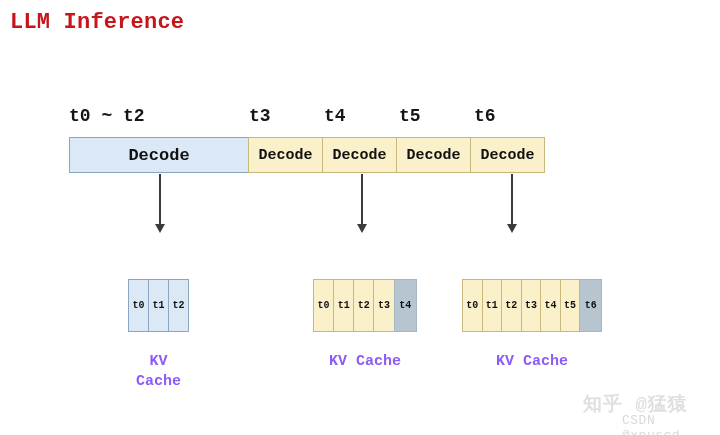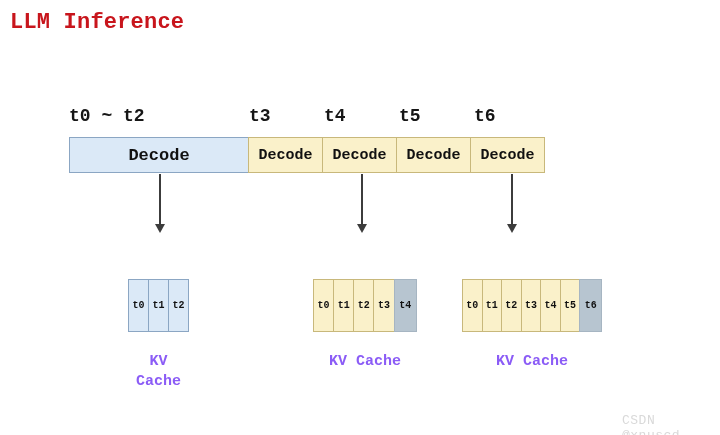--- a/index.html
+++ b/index.html
@@ -119,15 +119,16 @@
     <div class="cell yellow">t3</div>
     <div class="cell yellow">t4</div>
     <div class="cell yellow">t5</div>
     <div class="cell gray">t6</div>
   </div>
 
   <div class="kv-label" style="left:128px;width:61px">KV Cache</div>
   <div class="kv-label" style="left:313px;width:104px">KV Cache</div>
   <div class="kv-label" style="left:462px;width:140px">KV Cache</div>
 
+  <div class="wm1">知乎 @猛猿</div>
   <div class="wm2">CSDN @xnuscd</div>
 
 </div>
 
 </body></html>

